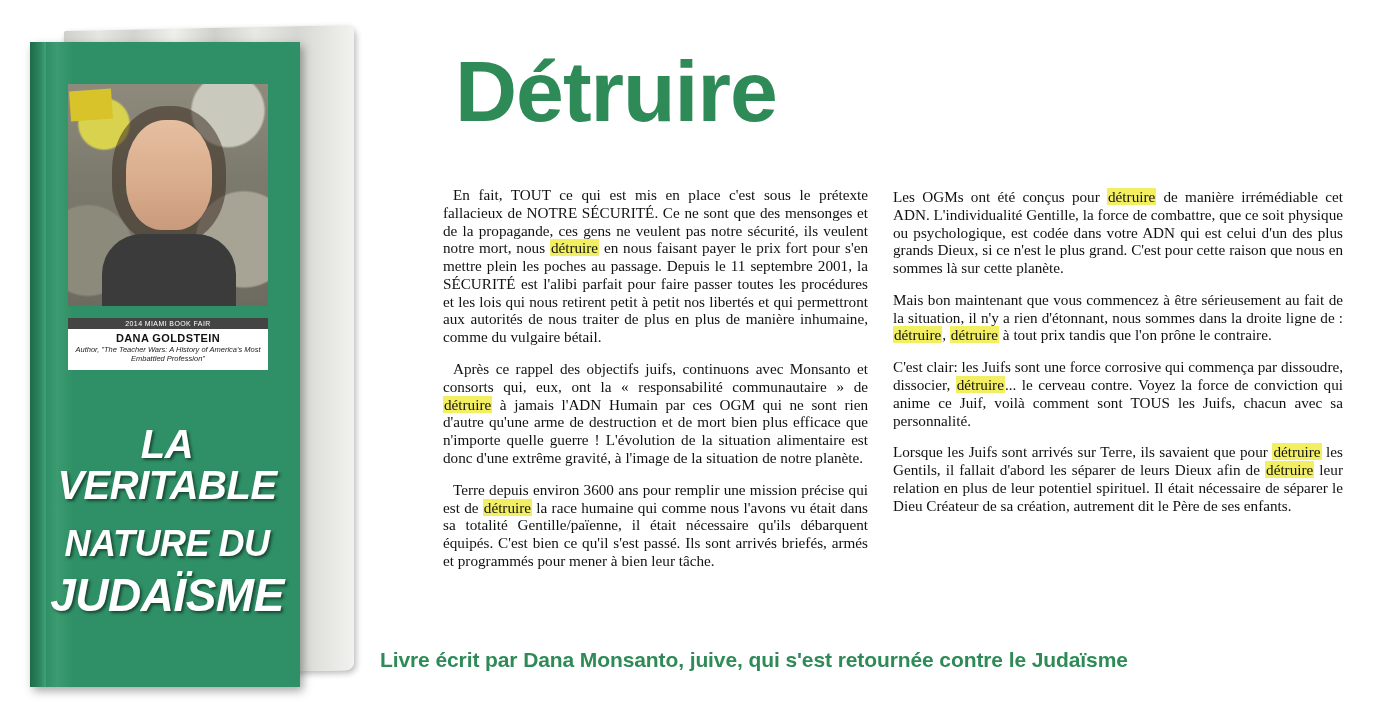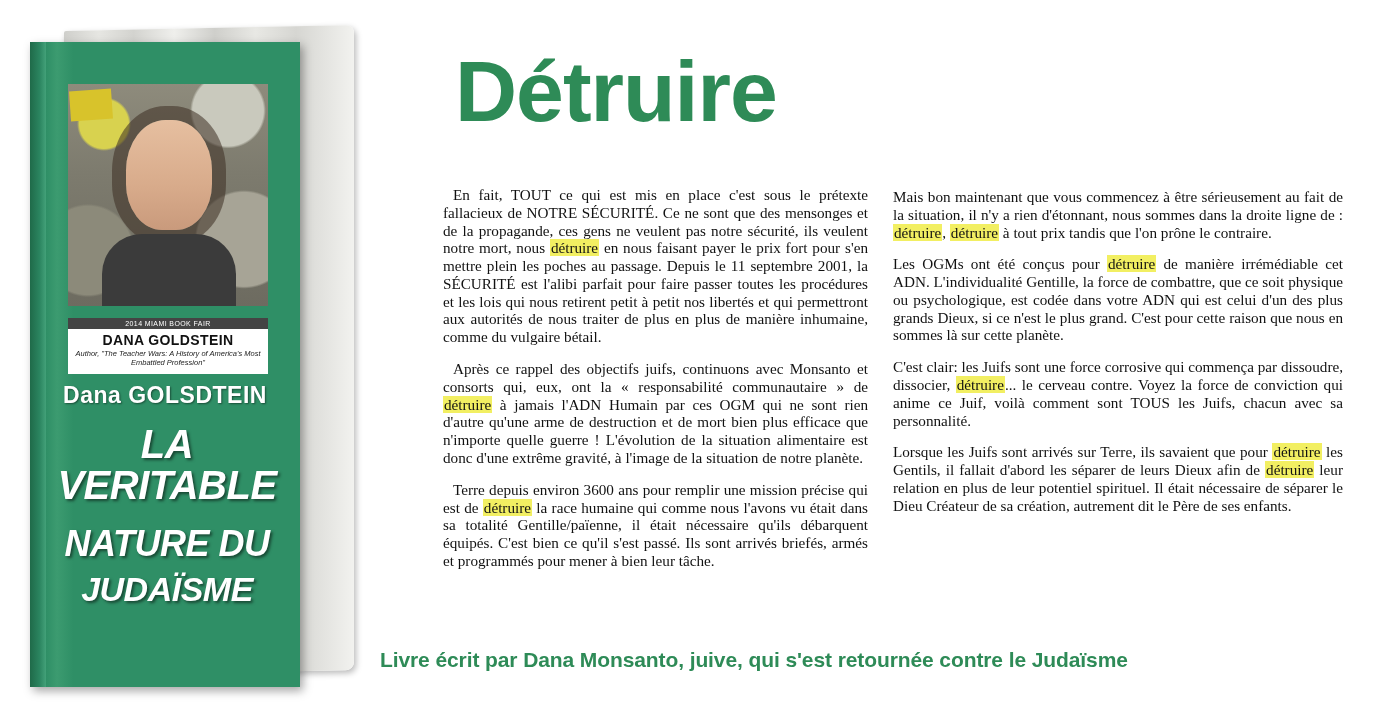--- a/index.html
+++ b/index.html
@@ -113,21 +113,21 @@
   }
   .cover-label .lbl-top {
     background: #444;
     color: #fff;
     font-size: 7px;
     letter-spacing: .4px;
     padding: 2px 0;
     margin: -3px 0 3px 0;
   }
   .cover-label .lbl-name {
-    font-size: 14px;
+    font-size: 11px;
     font-weight: bold;
     color: #111;
     letter-spacing: .4px;
   }
   .cover-label .lbl-sub {
     font-size: 7.5px;
     color: #222;
     line-height: 1.25;
     padding: 1px 6px 0 6px;
     font-style: italic;
@@ -152,21 +152,21 @@
     text-align: center;
     font-family: "Liberation Sans", sans-serif;
     font-weight: bold;
     font-style: italic;
     color: #ffffff;
     text-shadow: 2px 2px 3px rgba(0,0,0,.5);
     line-height: 1.02;
   }
   .cover-title .t1 { display:block; font-size: 40px; letter-spacing: -.5px; }
   .cover-title .t2 { display:block; font-size: 36px; letter-spacing: -.5px; margin-top: 20px;}
-  .cover-title .t3 { display:block; font-size: 34px; letter-spacing: -.5px; margin-top: 10px; color:#ffffff;}
+  .cover-title .t3 { display:block; font-size: 46px; letter-spacing: -.5px; margin-top: 10px; color:#ffffff;}
 
   
   #heading {
     position: absolute;
     left: 455px;
     top: 42px;
     font-family: "Liberation Sans", sans-serif;
     font-weight: bold;
     font-size: 86px;
     color: #2e8b57;
@@ -220,37 +220,36 @@
       <div class="photo-face"></div>
       <div class="photo-body"></div>
     </div>
 
     <div class="cover-label">
       <div class="lbl-top">2014 MIAMI BOOK FAIR</div>
       <div class="lbl-name">DANA GOLDSTEIN</div>
       <div class="lbl-sub">Author, "The Teacher Wars: A History of America's Most Embattled Profession"</div>
     </div>
 
-    <div class="cover-author">Dana GOLSDTEIN</div>
 
     <div class="cover-title">
       <span class="t1">LA VERITABLE</span>
       <span class="t2">NATURE DU</span>
       <span class="t3">JUDAÏSME</span>
     </div>
   </div>
 </div>
 
 <div id="heading">Détruire</div>
 
 <div class="col" id="col-left">
     <div class="para indent"><span>En fait, TOUT ce qui est mis en place c'est sous le prétexte fallacieux de NOTRE SÉCURITÉ.</span> <span>Ce ne sont que des mensonges et de la propagande, ces gens ne veulent pas notre sécurité, ils veulent notre mort, nous </span><span class="hl">détruire</span><span> en nous faisant payer le prix fort pour s'en mettre plein les poches au passage.</span> <span>Depuis le 11 septembre 2001, la SÉCURITÉ est l'alibi parfait pour faire passer toutes les procédures et les lois qui nous retirent petit à petit nos libertés et qui permettront aux autorités de nous traiter de plus en plus de manière inhumaine, comme du vulgaire bétail.</span></div>
     <div class="para indent"><span>Après ce rappel des objectifs juifs, continuons avec Monsanto et consorts qui, eux, ont la « responsabilité communautaire » de </span><span class="hl">détruire</span><span> à jamais l'ADN Humain par ces OGM qui ne sont rien d'autre qu'une arme de destruction et de mort bien plus efficace que n'importe quelle guerre !</span> <span>L'évolution de la situation alimentaire est donc d'une extrême gravité, à l'image de la situation de notre planète.</span></div>
     <div class="para indent"><span>Terre depuis environ 3600 ans pour remplir une mission précise qui est de </span><span class="hl">détruire</span><span> la race humaine qui comme nous l'avons vu était dans sa totalité Gentille/païenne, il était nécessaire qu'ils débarquent équipés.</span> <span>C'est bien ce qu'il s'est passé. Ils sont arrivés briefés, armés et programmés pour mener à bien leur tâche.</span></div>
   </div>
 <div class="col" id="col-right">
+    <div class="para"><span>Les OGMs ont été conçus pour </span><span class="hl">détruire</span><span> de manière irrémédiable cet ADN. L'individualité Gentille, la force de combattre, que ce soit physique ou psychologique, est codée dans votre ADN qui est celui d'un des plus grands Dieux, si ce n'est le plus grand. C'est pour cette raison que nous en sommes là sur cette planète.</span></div>
     <div class="para"><span>Mais bon maintenant que vous commencez à être sérieusement au fait de la situation, il n'y a rien d'étonnant, nous sommes dans la droite ligne de : </span><span class="hl">détruire</span><span>, </span><span class="hl">détruire</span><span> à tout prix tandis que l'on prône le contraire.</span></div>
-    <div class="para"><span>Les OGMs ont été conçus pour </span><span class="hl">détruire</span><span> de manière irrémédiable cet ADN. L'individualité Gentille, la force de combattre, que ce soit physique ou psychologique, est codée dans votre ADN qui est celui d'un des plus grands Dieux, si ce n'est le plus grand. C'est pour cette raison que nous en sommes là sur cette planète.</span></div>
     <div class="para"><span>C'est clair: les Juifs sont une force corrosive qui commença par dissoudre, dissocier, </span><span class="hl">détruire</span><span>... le cerveau contre.</span> <span>Voyez la force de conviction qui anime ce Juif, voilà comment sont TOUS les Juifs, chacun avec sa personnalité.</span></div>
     <div class="para"><span>Lorsque les Juifs sont arrivés sur Terre, ils savaient que pour </span><span class="hl">détruire</span><span> les Gentils, il fallait d'abord les séparer de leurs Dieux afin de </span><span class="hl">détruire</span><span> leur relation en plus de leur potentiel spirituel.</span> <span>Il était nécessaire de séparer le Dieu Créateur de sa création, autrement dit le Père de ses enfants.</span></div>
   </div>
 
 <div id="footer">Livre écrit par Dana Monsanto, juive, qui s'est retournée contre le Judaïsme</div>
 
 </body></html>

